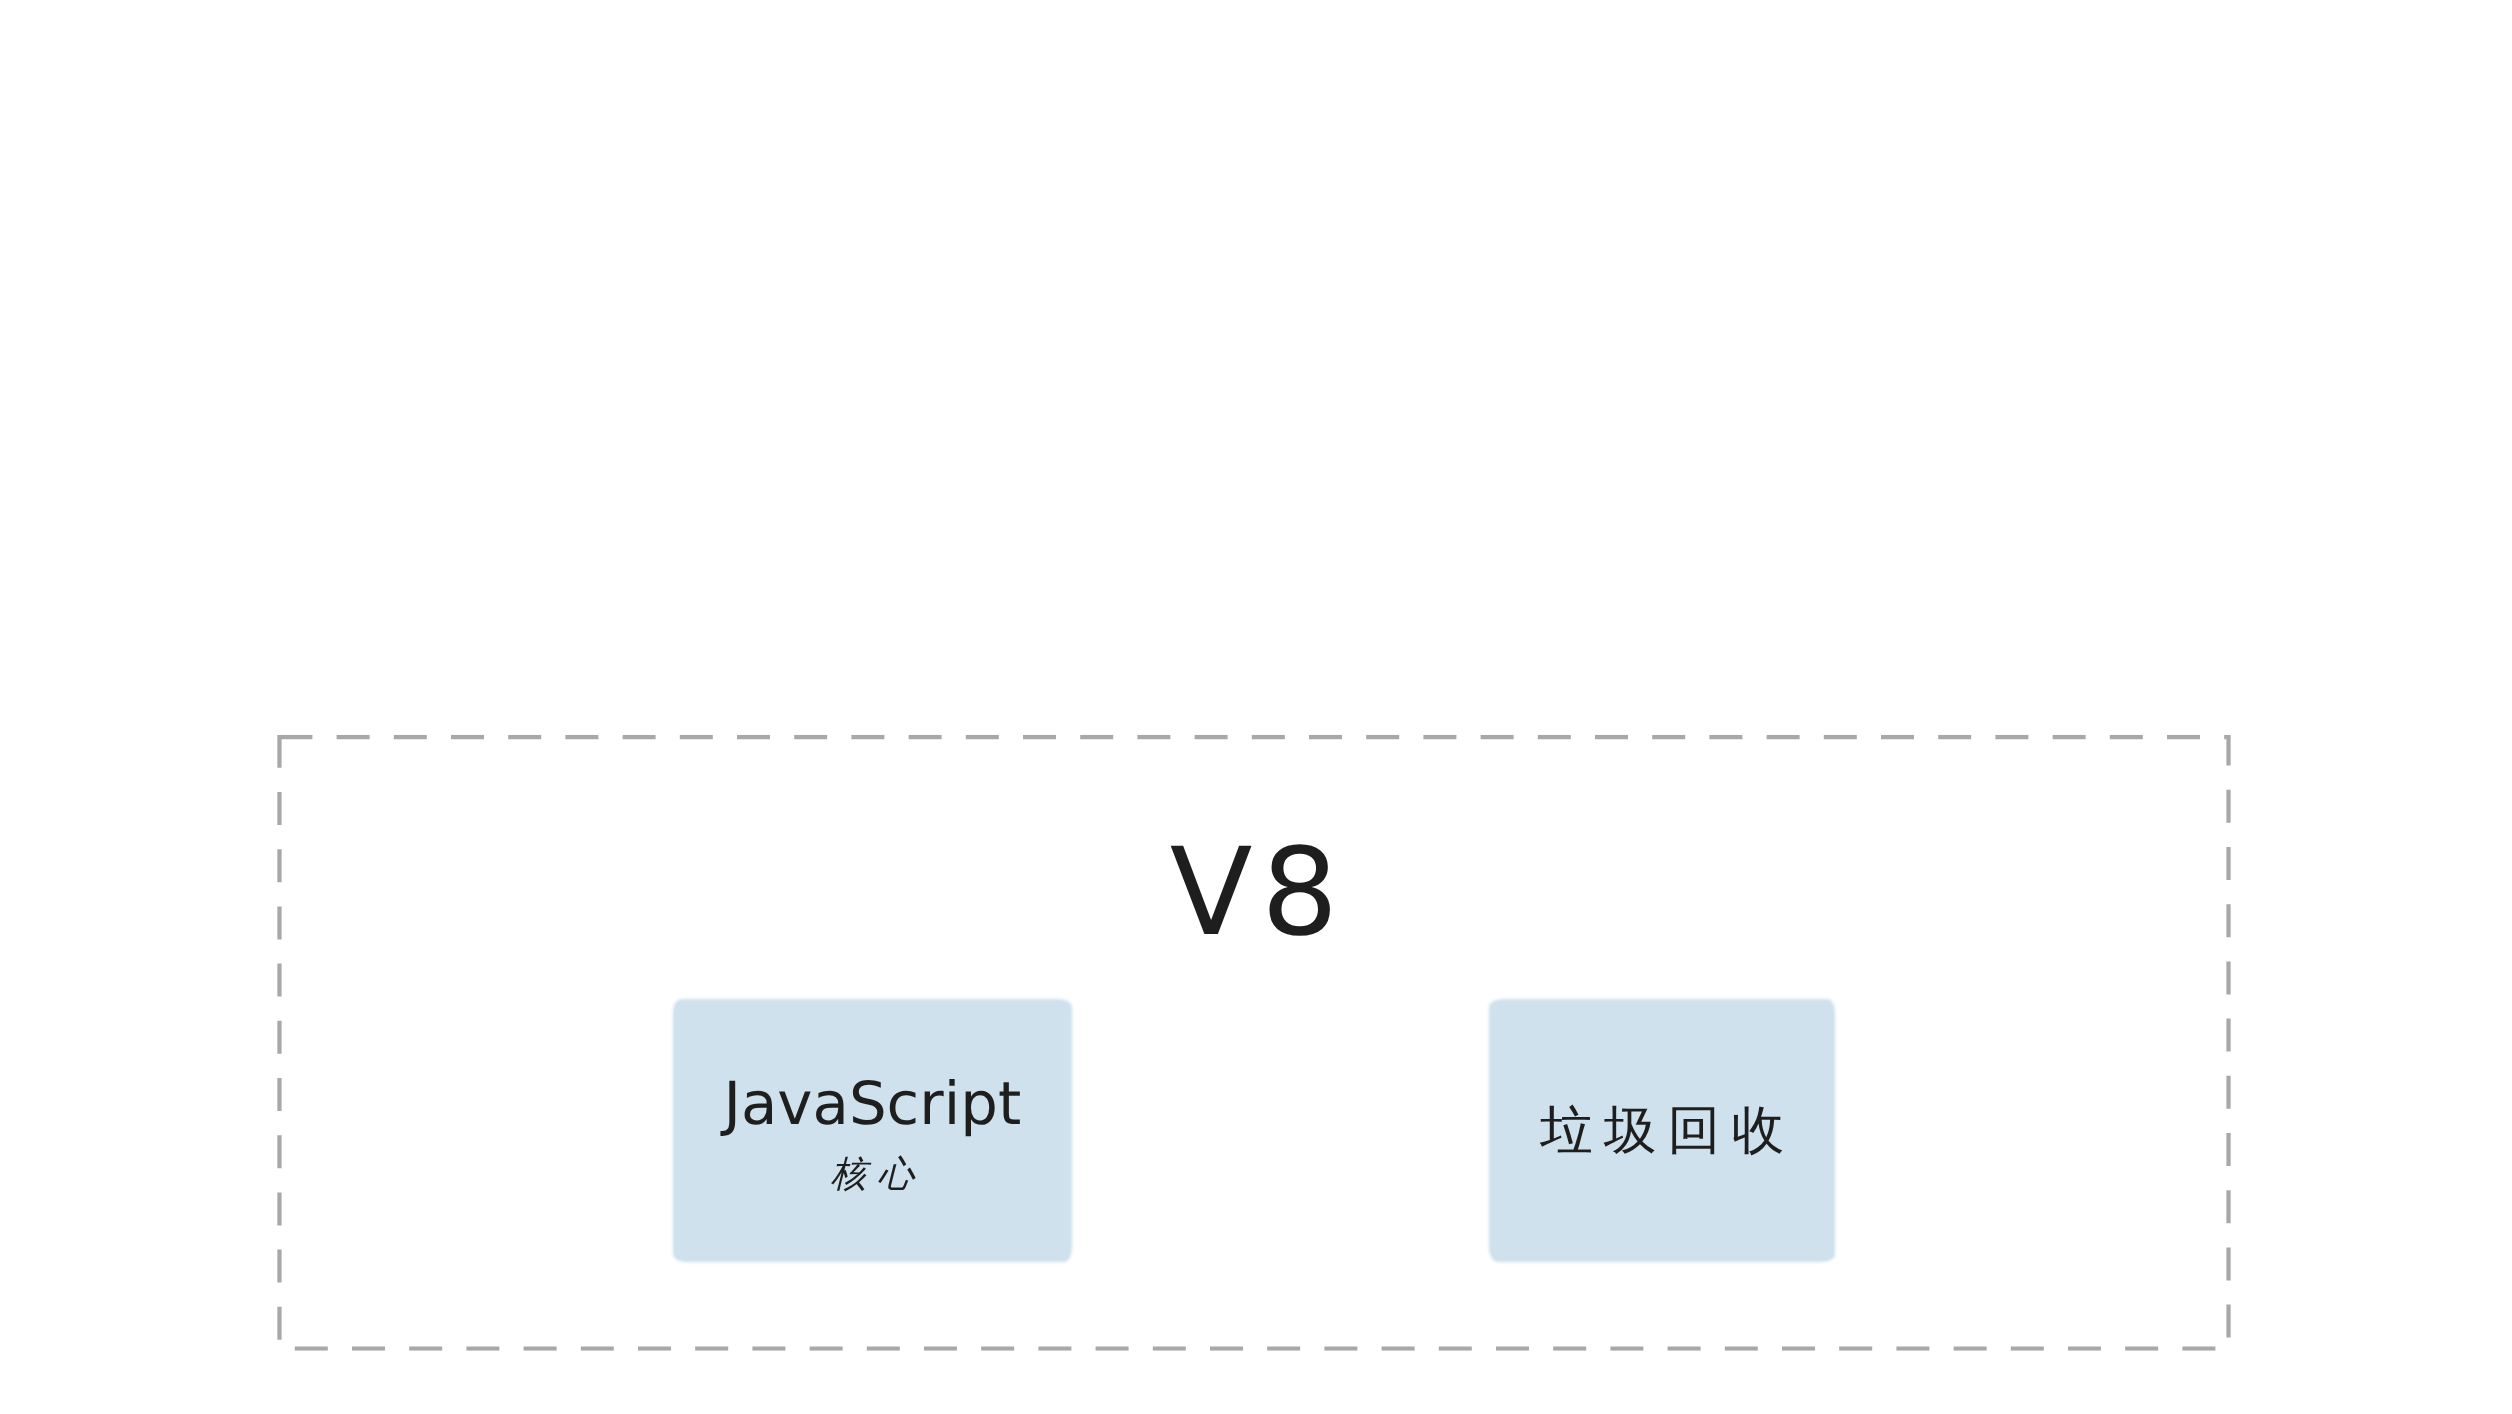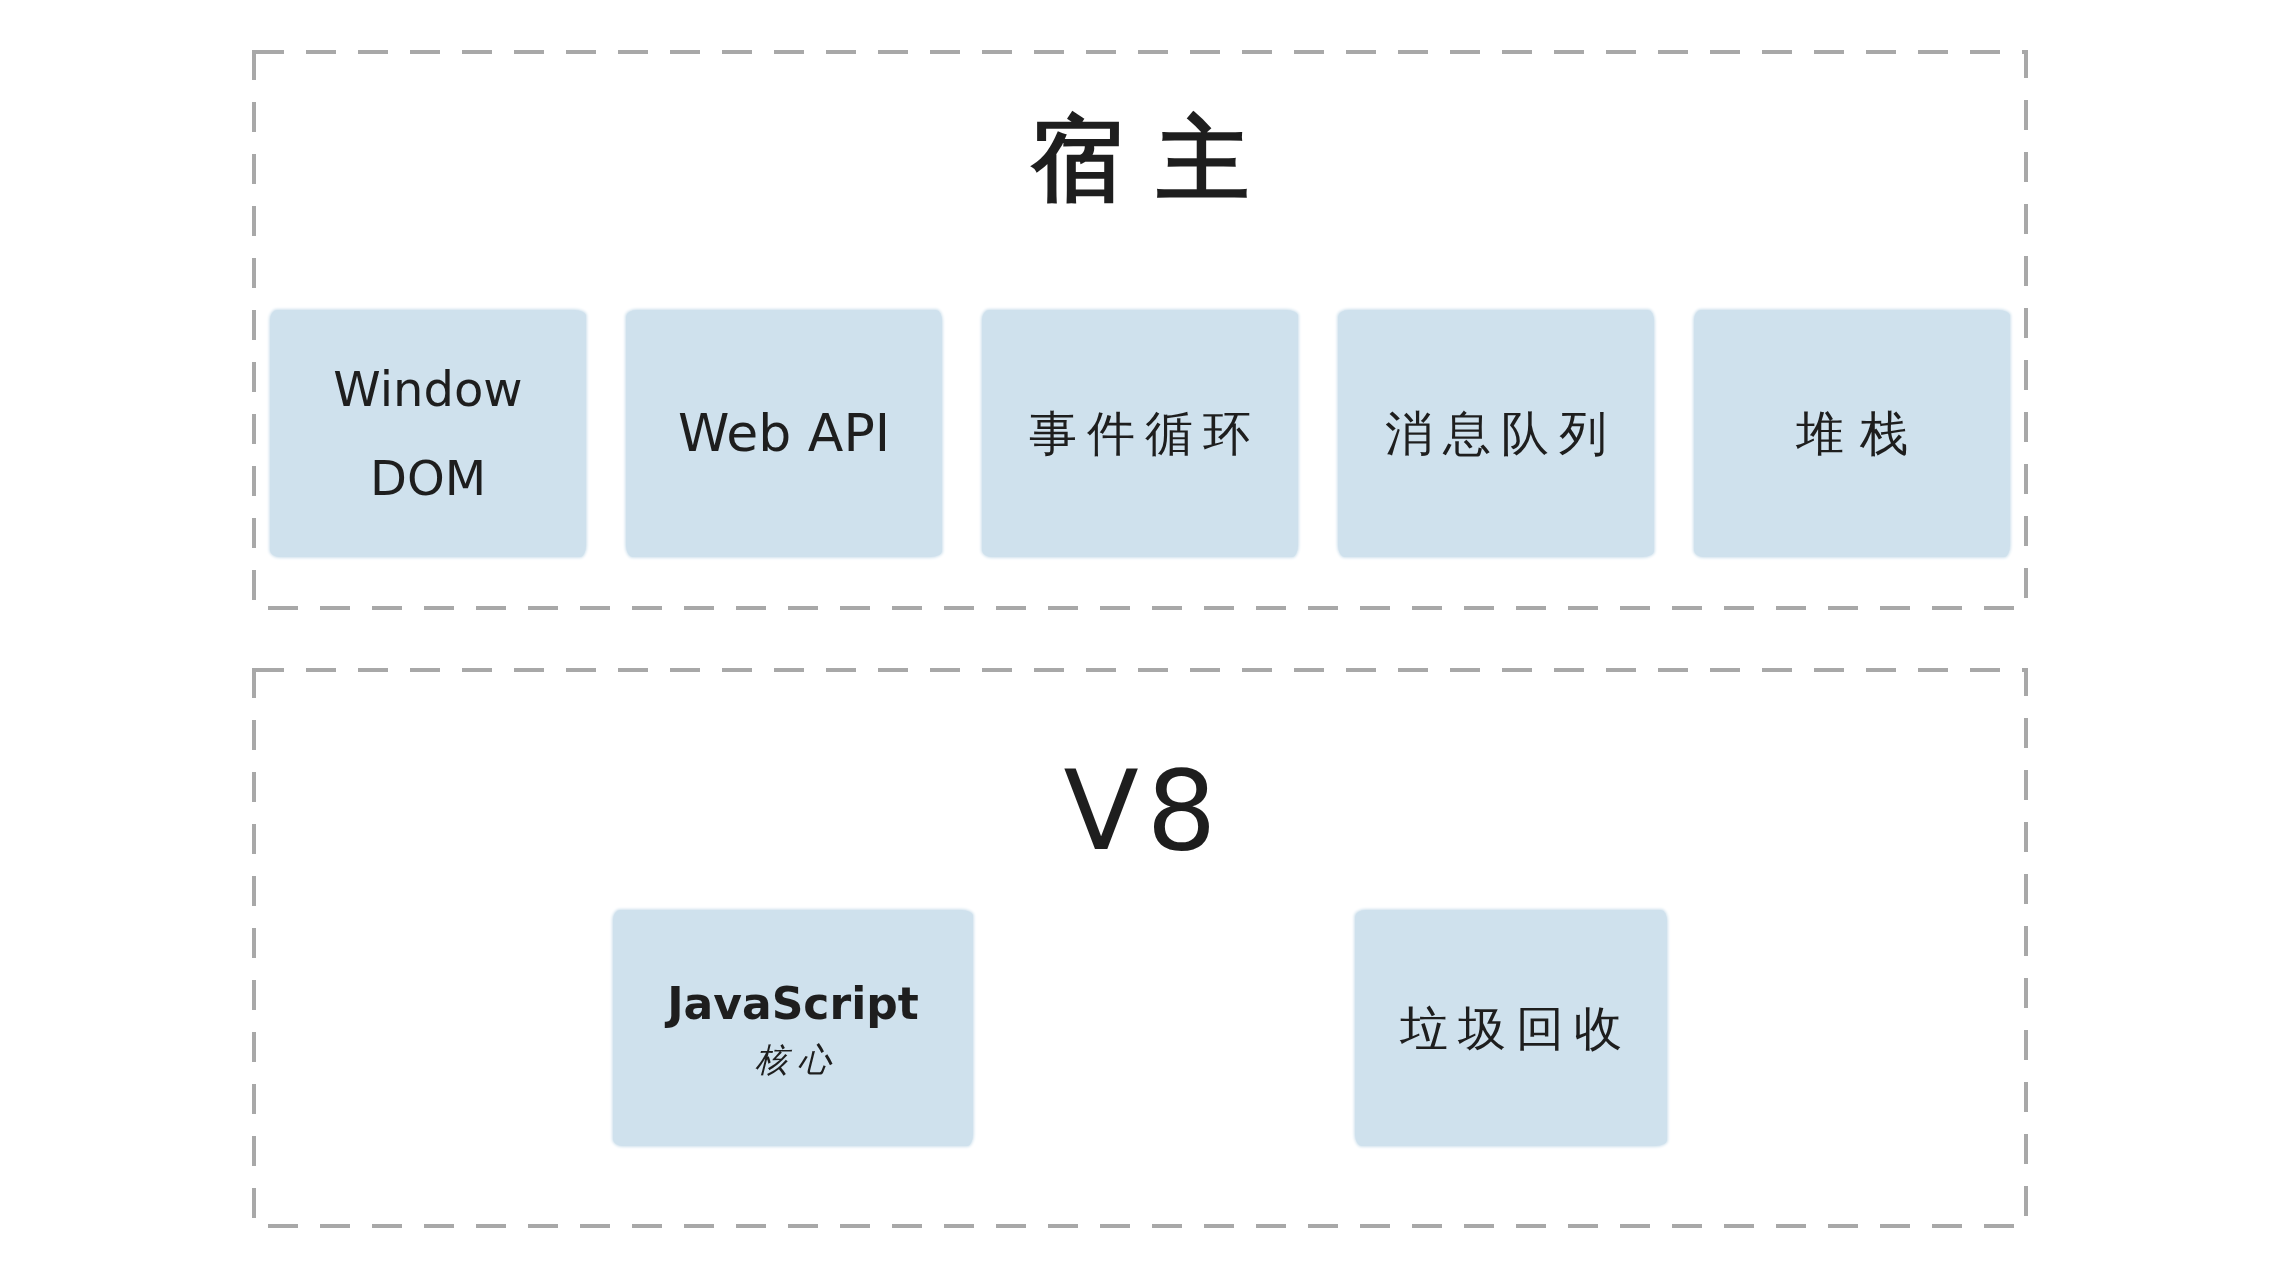--- a/index.html
+++ b/index.html
@@ -76,54 +76,28 @@
   .box:nth-child(odd)  { border-radius: 7px 12px 6px 10px / 10px 6px 12px 7px; }
   .box:nth-child(even) { border-radius: 11px 6px 12px 7px / 7px 11px 6px 12px; }
   .line {
     line-height: 1.85;
     font-size: 48px;
     white-space: nowrap;
   }
   .line-latin-lg { font-size: 52px; }
   .cjk { letter-spacing: 10px; text-indent: 10px; }
   .cjk-wide { letter-spacing: 16px; text-indent: 16px; }
-  .box-js .line-1 { font-size: 44px; line-height: 1.45; font-weight: bold; }
+  .box-js .line-1 { font-size: 54px; line-height: 1.45; }
   .box-js .line-2 { font-size: 33px; line-height: 1.45; font-style: italic; }
 </style>
 </head>
 <body>
 
 <div class="canvas">
 
-  <section class="panel panel-host">
-    <svg class="dashed-rect" viewBox="0 0 1776 560" preserveAspectRatio="none" xmlns="http://www.w3.org/2000/svg">
-      <rect x="2" y="2" width="1772" height="556" fill="none" stroke-width="4" stroke-dasharray="30 22" stroke="#a8a8a8"></rect>
-    </svg>
-
-    <h1 class="panel-title">宿主</h1>
-
-    <div class="box-row">
-      <div class="box">
-        <span class="line">Window</span>
-        <span class="line">DOM</span>
-      </div>
-      <div class="box">
-        <span class="line line-latin-lg">Web API</span>
-      </div>
-      <div class="box">
-        <span class="line cjk">事件循环</span>
-      </div>
-      <div class="box">
-        <span class="line cjk">消息队列</span>
-      </div>
-      <div class="box">
-        <span class="line cjk-wide">堆栈</span>
-      </div>
-    </div>
-  </section>
 
   <section class="panel panel-v8">
     <svg class="dashed-rect" viewBox="0 0 1776 560" preserveAspectRatio="none" xmlns="http://www.w3.org/2000/svg">
       <rect x="2" y="2" width="1772" height="556" fill="none" stroke-width="4" stroke-dasharray="30 22" stroke="#a8a8a8"></rect>
     </svg>
 
     <h1 class="panel-title">V8</h1>
 
     <div class="box-row">
       <div class="box box-js">

